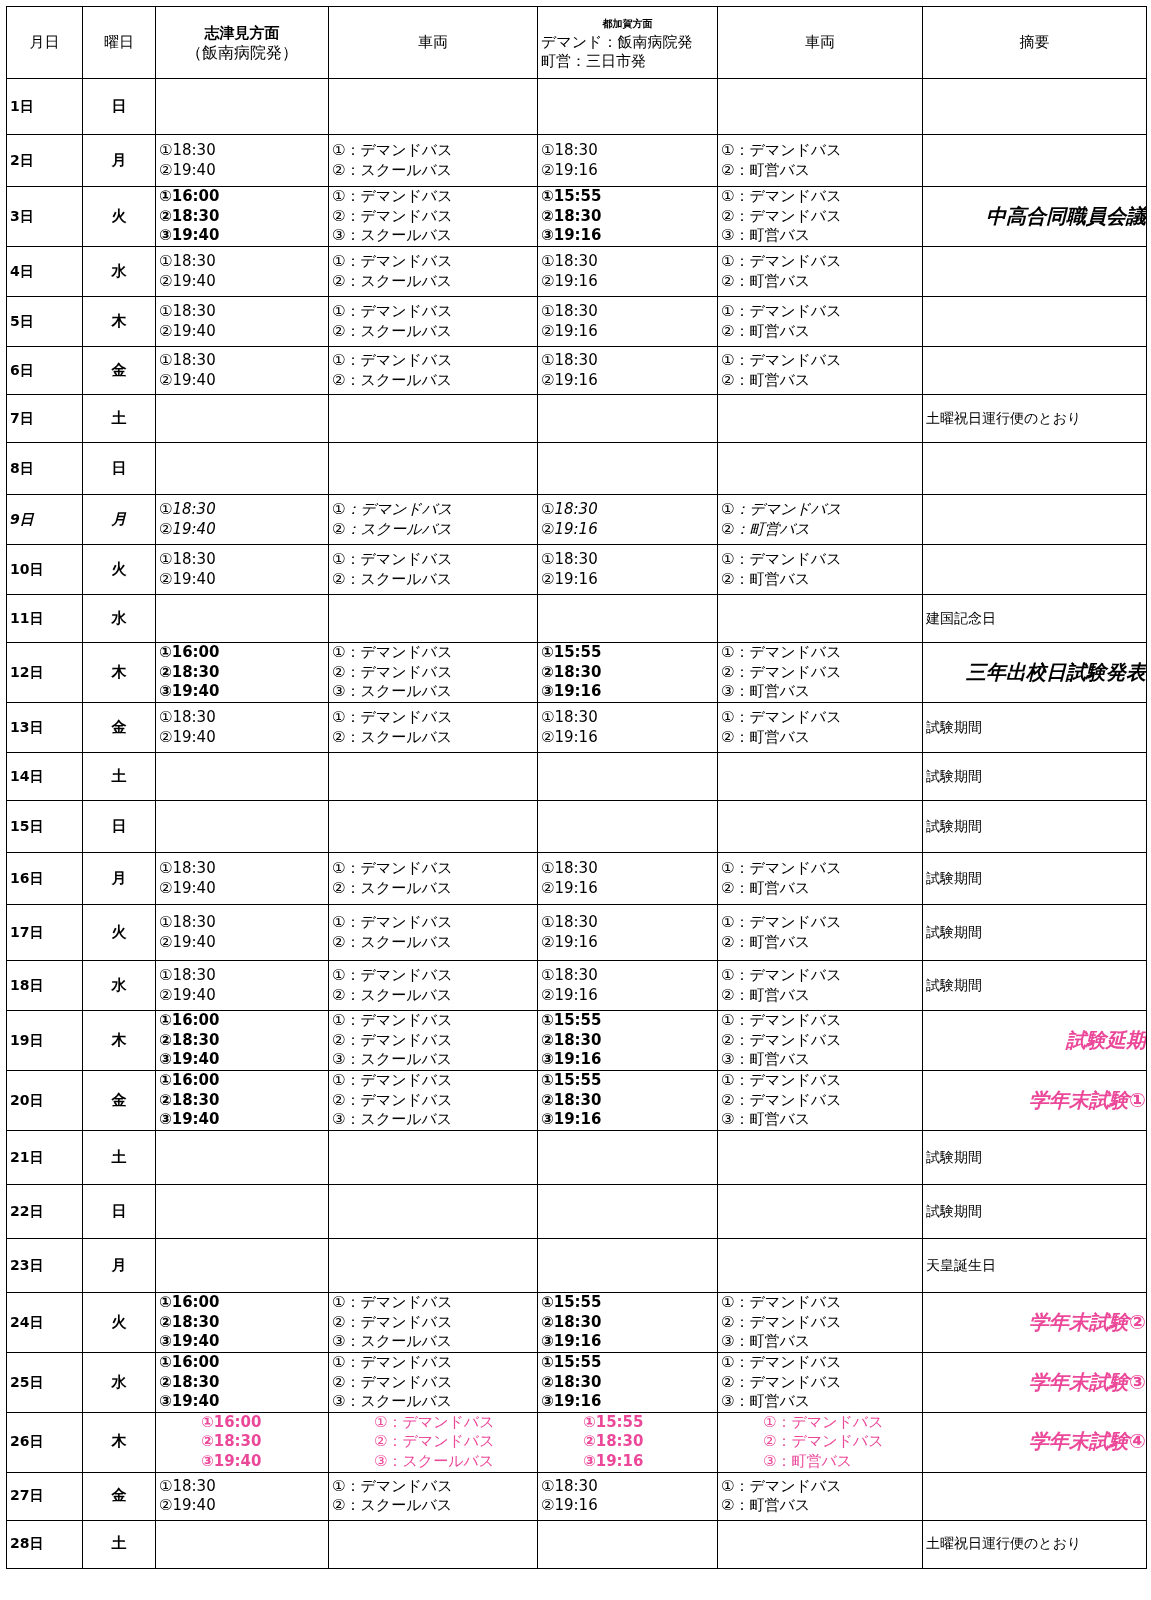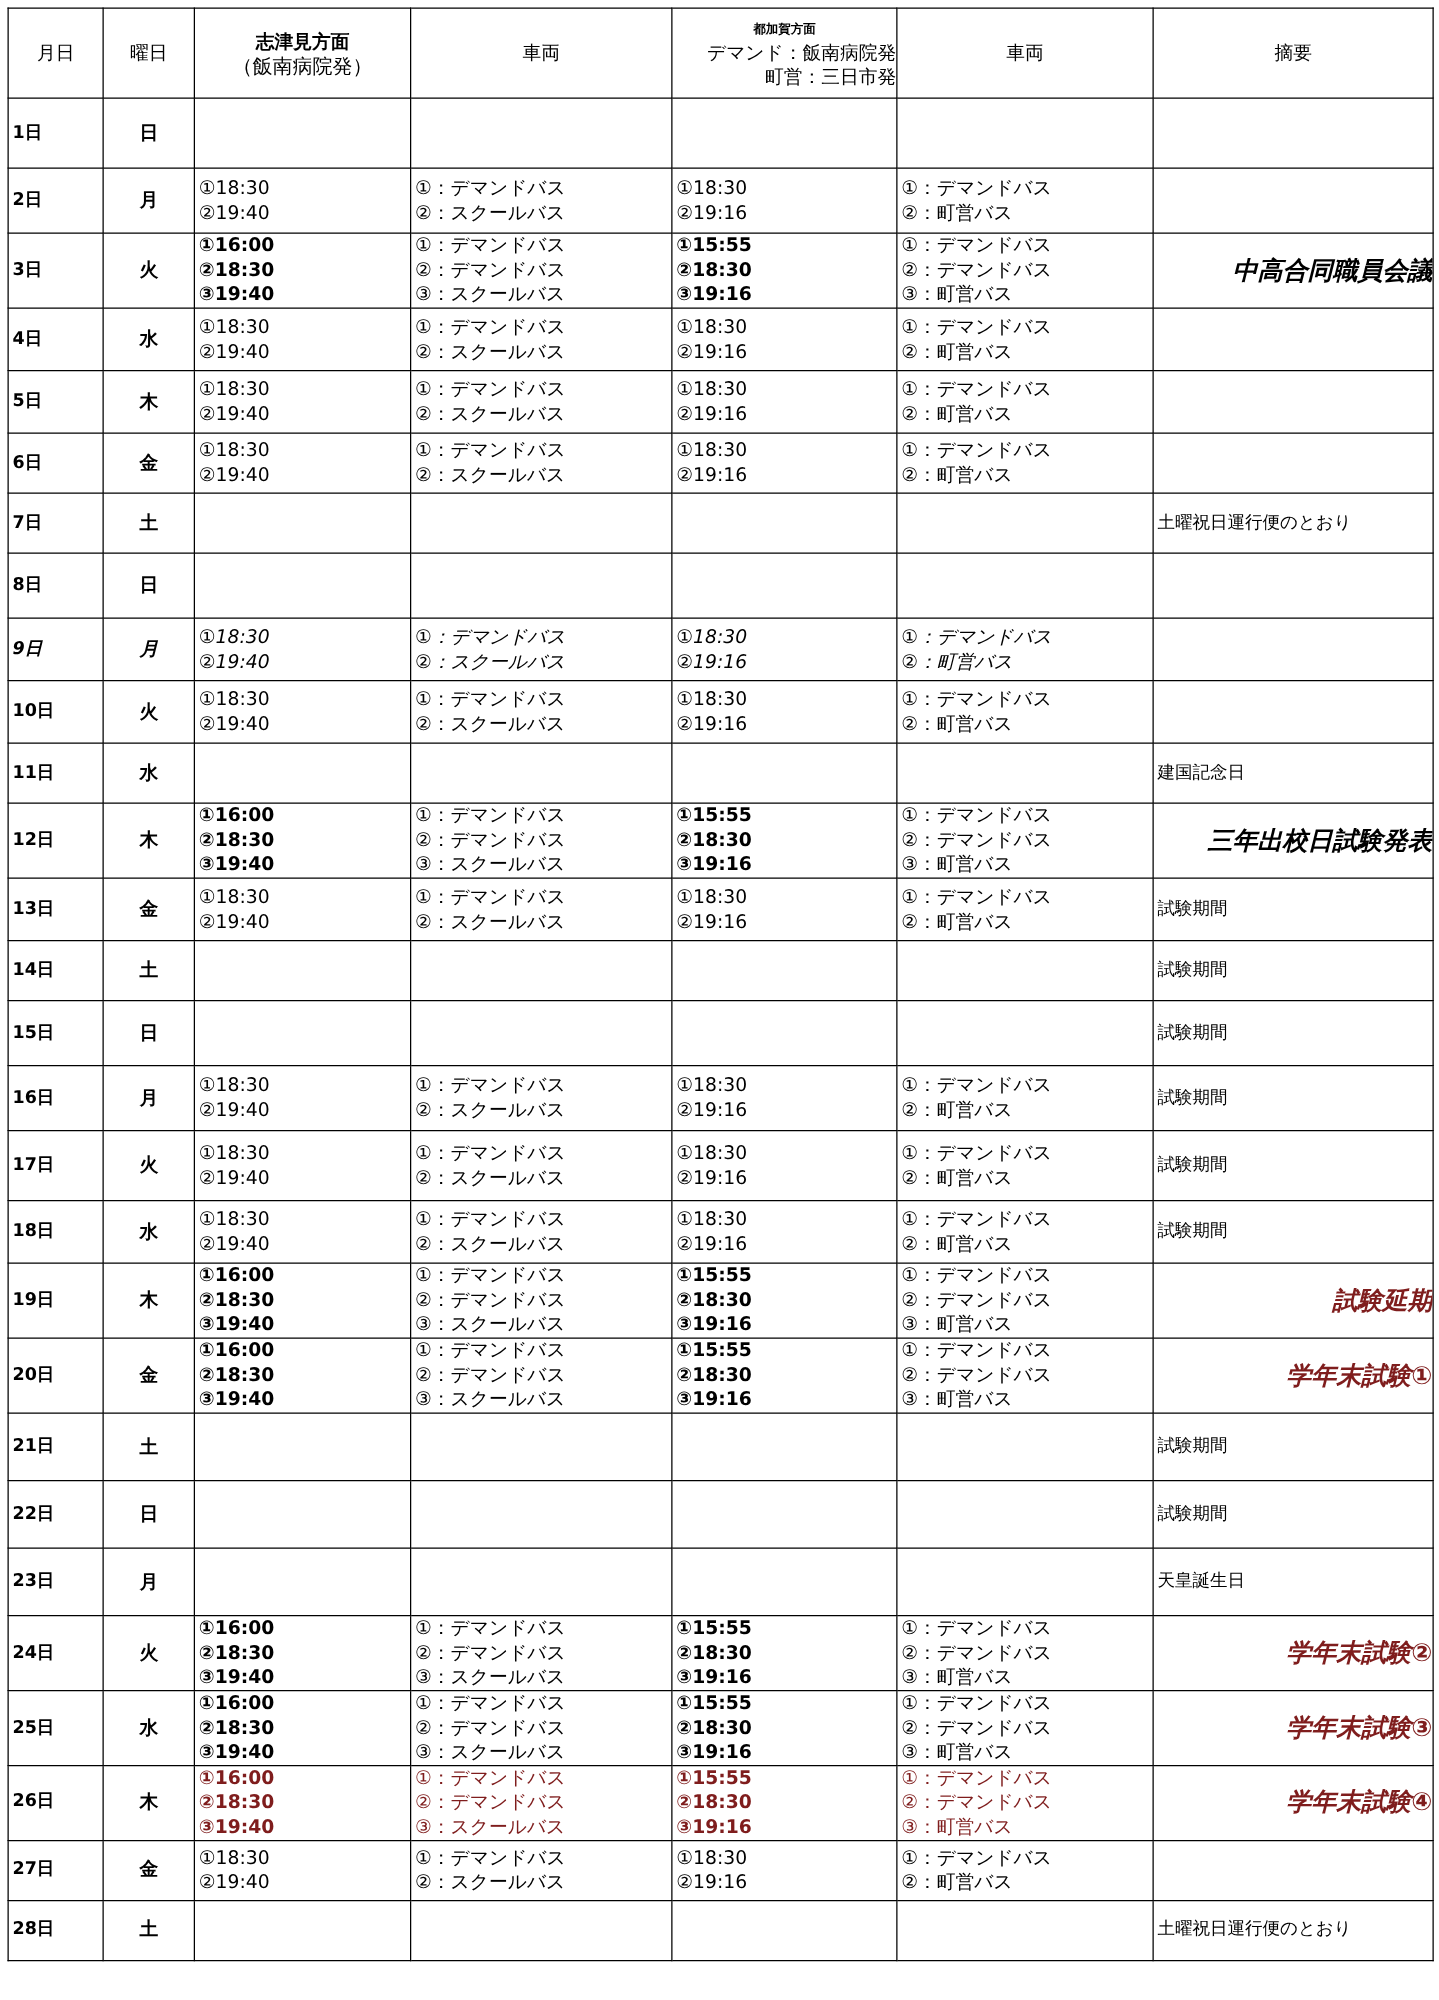--- a/index.html
+++ b/index.html
@@ -1,26 +1,26 @@
 <!DOCTYPE html>
 <html><head>
 <meta charset="utf-8">
 <style>
   html, body { margin:0; padding:0; background:#ffffff; }
   body { width:1151px; height:1600px; position:relative; font-family:"DejaVu Sans", sans-serif; color:#000; overflow:hidden; }
   table { position:absolute; left:6px; top:6px; border-collapse:collapse; table-layout:fixed; }
   td, th { border:1.5px solid #000; padding:0 0 0 3px; vertical-align:middle; font-weight:normal; font-size:15px; line-height:19.5px; white-space:nowrap; overflow:hidden; }
   th { text-align:center; font-size:15px; line-height:19px; padding:0; }
   th .big { font-size:15px; font-weight:bold; }
-  th .sub-left { text-align:right; padding-left:3px; display:block; }
+  th .sub-left { text-align:left; padding-left:3px; display:block; }
   td.date { font-weight:bold; font-size:14px; }
   td.dow { text-align:center; font-weight:bold; font-size:15px; padding:0; }
   .line { display:block; }
   .italic { font-weight:bold; }
-  .red { color:#7f1d1d; }
+  .red { color:#ec4899;margin-left:42px; }
   td.note { font-size:14px; }
   td.note.em { font-style:italic; font-weight:bold; font-size:20px;text-align:right; }
 </style>
 </head>
 <body>
 
 <table>
   <colgroup>
     <col style="width:76px">
       <col style="width:73px">

